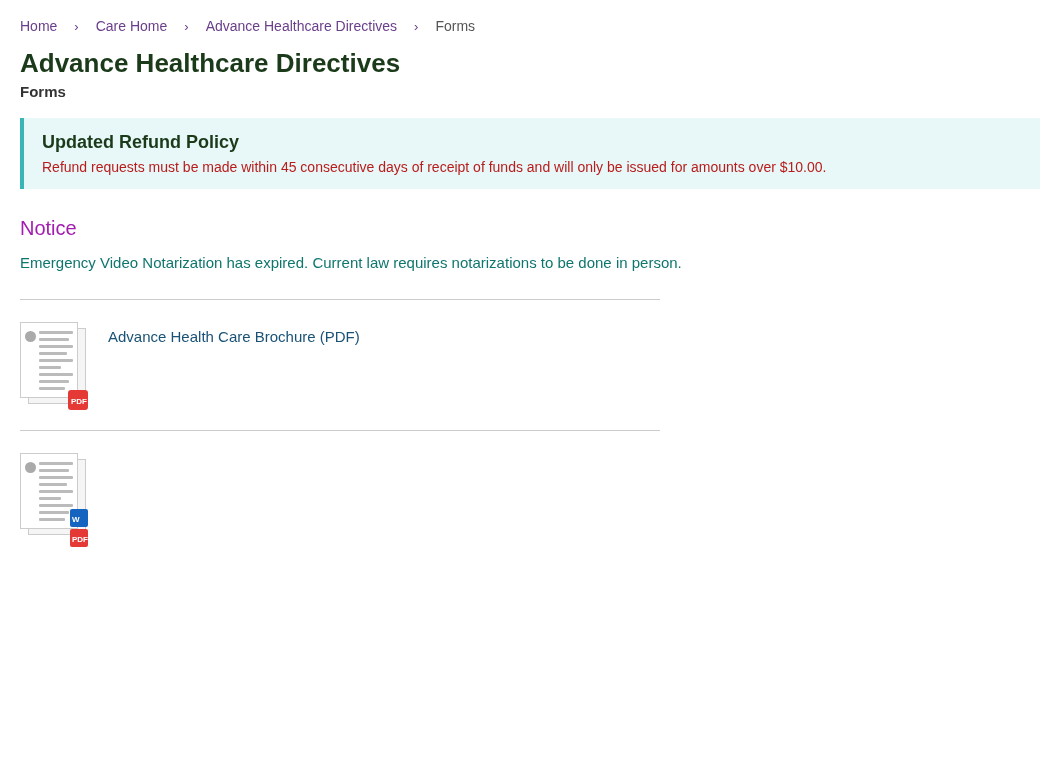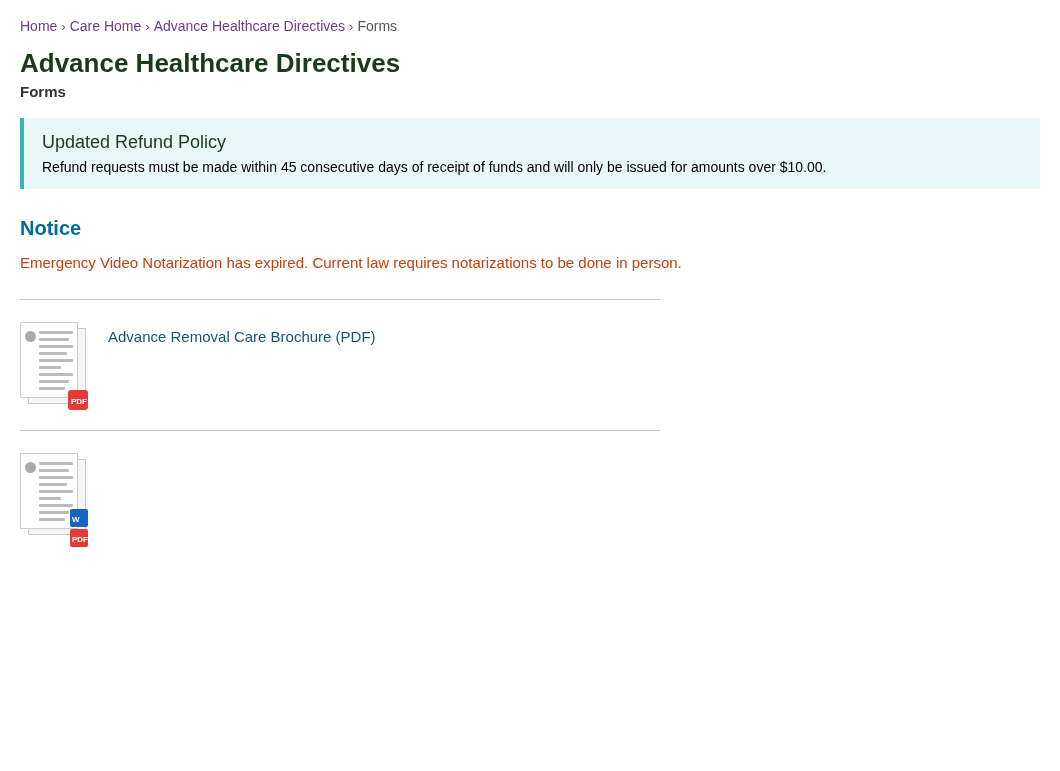--- a/index.html
+++ b/index.html
@@ -20,21 +20,21 @@
       background: #fff;
       max-width: 1060px;
       min-height: 771px;
       padding: 10px 20px 40px 20px;
     }
 
     
     .breadcrumb {
       display: flex;
       align-items: center;
-      gap: 4px;
+      gap: 17px;
       font-size: 14px;
       padding: 8px 0 14px 0;
       flex-wrap: wrap;
     }
 
     .breadcrumb a {
       color: #6a3e8a;
       text-decoration: none;
     }
 
@@ -65,45 +65,45 @@
     
     .notice-box {
       border-left: 4px solid #3ab5b5;
       background-color: #e8f7f7;
       padding: 14px 18px;
       margin-bottom: 28px;
     }
 
     .notice-box-title {
       font-size: 18px;
-      font-weight: normal;
+      font-weight: bold;
       color: #1a3a1a;
       margin-bottom: 6px;
     }
 
     .notice-box-text {
       font-size: 14px;
-      color: #000000;
+      color: #b91c1c;
     }
 
     
     .notice-section {
       margin-bottom: 28px;
     }
 
     .notice-heading {
       font-size: 20px;
-      font-weight: bold;
-      color: #0369a1;
+      font-weight: normal;
+      color: #a21caf;
       margin-bottom: 14px;
     }
 
     .notice-body {
       font-size: 15px;
-      color: #c2410c;
+      color: #0f766e;
     }
 
     
     .divider {
       border: none;
       border-top: 1px solid #ccc;
       margin: 8px 0 12px 0;
       width: 640px;
     }
 
@@ -227,21 +227,21 @@
         </div>
       </div>
       <div class="doc-badge pdf" style="position:absolute; bottom:2px; right:2px; z-index:2;">
         <svg width="18" height="18" viewBox="0 0 18 18">
             <rect width="18" height="18" rx="2" fill="#e53935"></rect>
             <text x="2" y="13" font-size="8" fill="white" font-weight="bold">PDF</text>
           </svg>
       </div>
     </div>
     <div class="form-item-links">
-      <a href="#">Advance Removal Care Brochure (PDF)</a>
+      <a href="#">Advance Health Care Brochure (PDF)</a>
     </div>
   </div>
 
   <hr class="divider">
 
   <div class="form-item">
     <div class="doc-icon" style="height:100px;">
       <div class="doc-second-page"></div>
       <div class="doc-first-page">
         <div style="position:relative; padding:8px 4px 4px 18px;">

